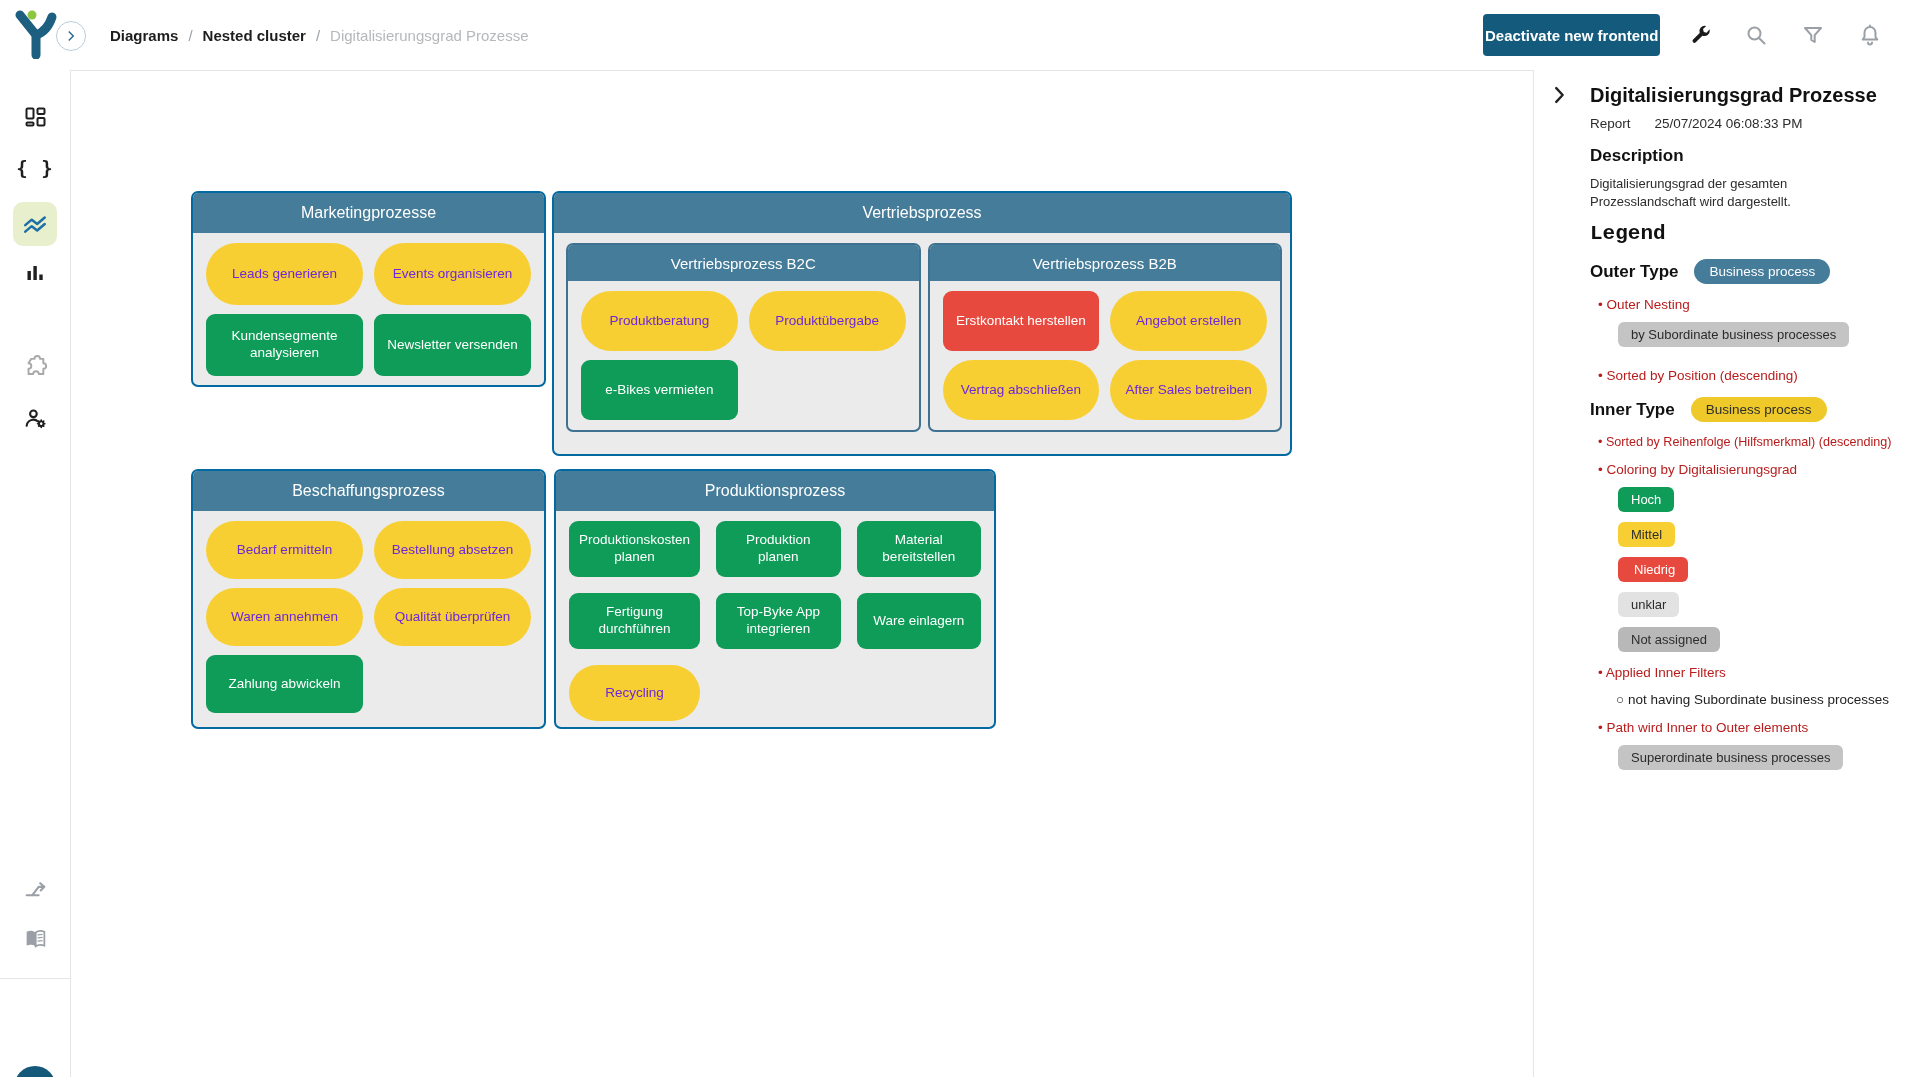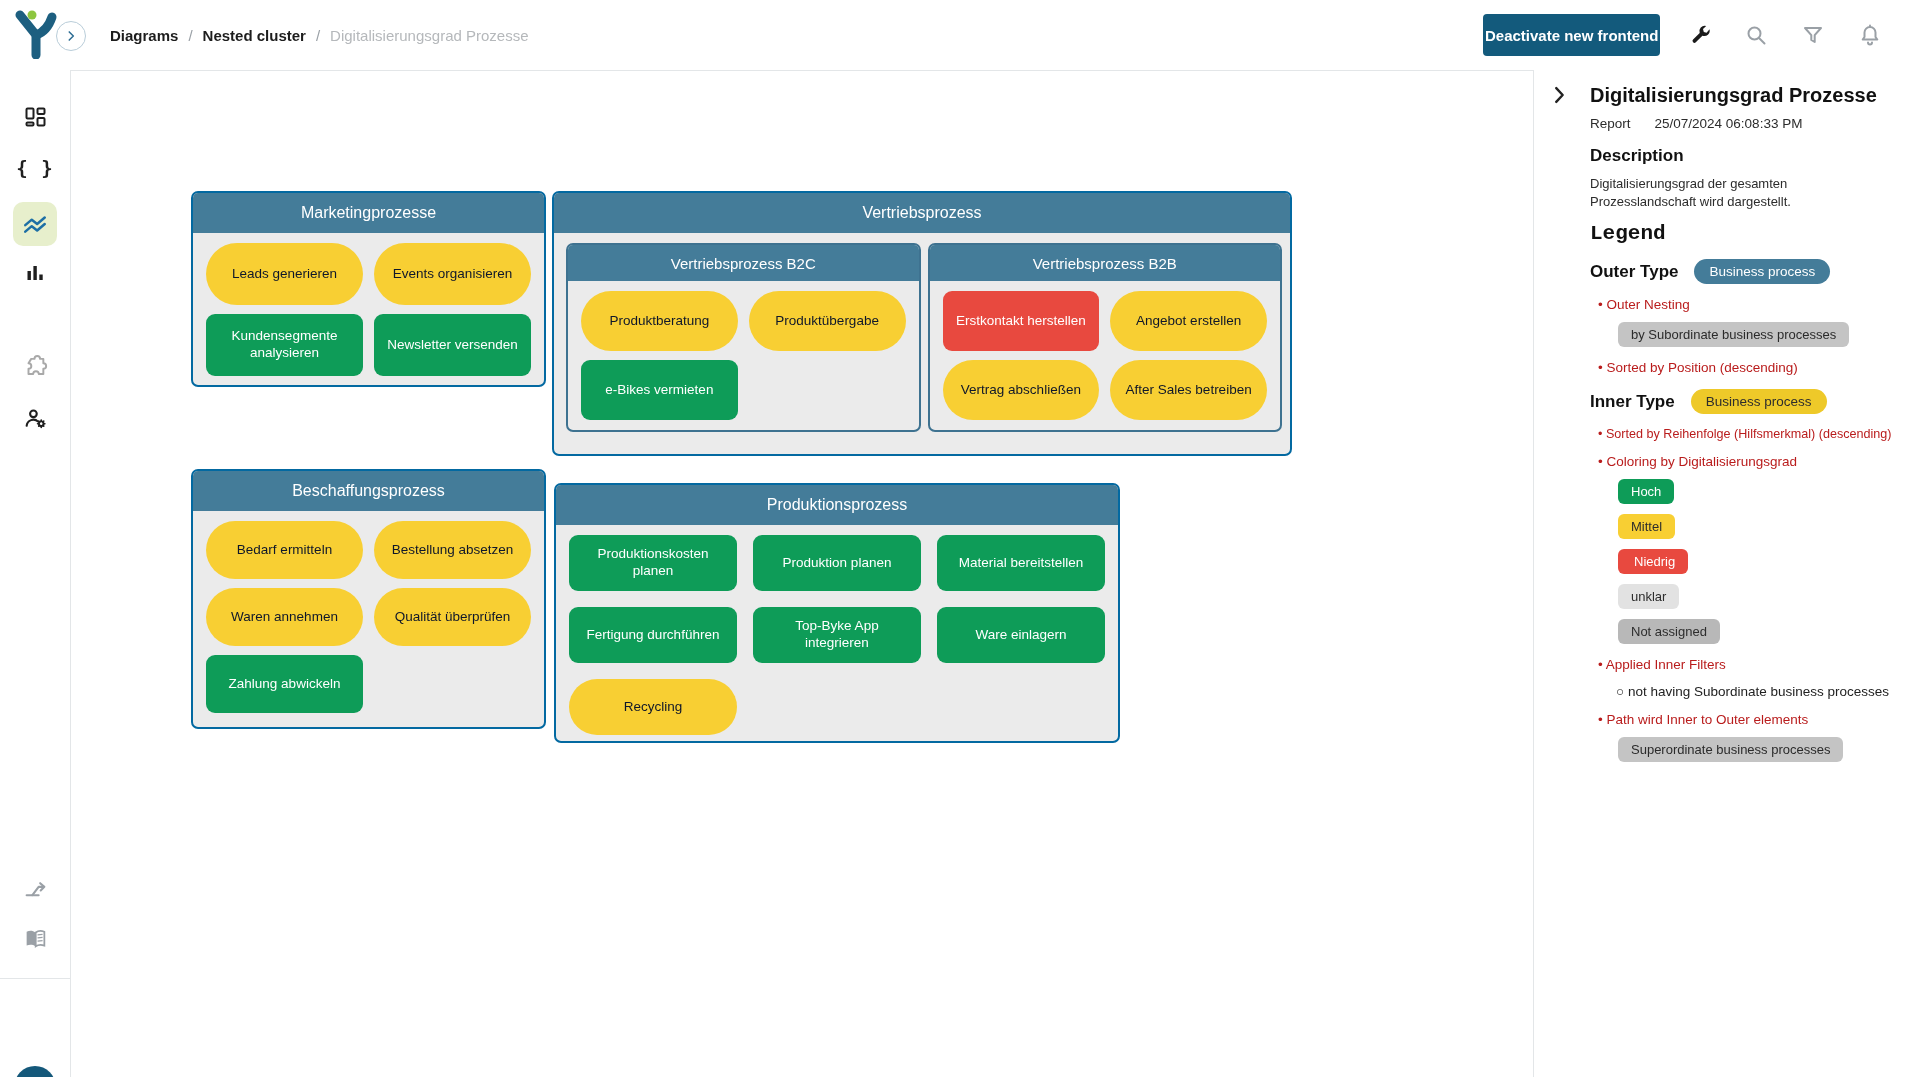--- a/index.html
+++ b/index.html
@@ -42,21 +42,21 @@
   .cluster { position:absolute; border:2px solid #0369a1; border-radius:7px; background:#ebebeb;
     overflow:hidden; cursor:pointer; }
   .cluster-header { background:#447c99; color:#fff; text-align:center; font-size:16px;
     height:40px; display:flex; align-items:center; justify-content:center; }
   .cluster-body { padding:10px 13px; display:grid; column-gap:11px; row-gap:9px; }
   .grid-2 { grid-template-columns:1fr 1fr; }
   .grid-3 { grid-template-columns:1fr 1fr 1fr;gap:16px; }
   .node { border-radius:9px; display:flex; align-items:center; justify-content:center;
     text-align:center; font-size:13.5px; line-height:1.25; padding:4px 10px; cursor:pointer; }
   .hoch    { background:#0e9c58; color:#fff; }
-  .mittel  { background:#f8cf33; color:#0f172a;border-radius:31px; }
+  .mittel  { background:#f8cf33; color:#6d28d9;border-radius:31px; }
   .niedrig { background:#e8493f; color:#fff; }
   .rows-62 { grid-auto-rows:62px; }
   .rows-60 { grid-auto-rows:60px; }
   .rows-58 { grid-auto-rows:58px; }
   .rows-56 { grid-auto-rows:56px; }
   .vertrieb-body { display:flex; gap:7px; padding:10px 8px 12px 12px; }
   .subcluster { flex:1; border:2px solid #3e7290; border-radius:7px; background:#ebebeb; overflow:hidden; cursor:pointer; }
   .subcluster .cluster-header { height:36px; font-size:15px; }
   .col1 { grid-column:1; }
 
@@ -73,21 +73,21 @@
   .type-row { margin-top:14px; display:flex; align-items:center; gap:16px; }
   .type-label { font-size:17px; font-weight:700; color:#111; }
   .type-pill { border-radius:13px; padding:5px 15px; font-size:13.5px; }
   .pill-outer { background:#447c99; color:#fff; }
   .pill-inner { background:#eec929; color:#2d2d2d; }
   .bullet { margin-top:13px; font-size:13.5px; color:#b91c1c; padding-left:8px; }
   .bullet::before { content:"• "; }
   .bullet.small { font-size:12.6px; white-space:nowrap; }
   .sub-bullet { margin-top:12px; margin-left:26px; font-size:13.5px; color:#222; }
   .sub-bullet::before { content:"○ "; }
-  .value-pill { display:inline-block; margin:10px 0 0 28px; background:#c4c4c4; color:#2b2b2b;
+  .value-pill { display:inline-block; margin:10px 0 8px 28px; background:#c4c4c4; color:#2b2b2b;
     border-radius:6px; padding:5px 13px; font-size:13px; }
   .color-pill { display:table; margin:10px 0 0 28px; border-radius:6px; padding:5px 13px; font-size:13px; }
   .cp-hoch { background:#0e9c58; color:#fff; }
   .cp-mittel { background:#f8cf33; color:#2d2d2d; }
   .cp-niedrig { background:#e8493f; color:#fff;padding-left:16px; }
   .cp-unklar { background:#e2e2e2; color:#2d2d2d; }
   .cp-na { background:#b8b8b8; color:#2d2d2d; }
 </style>
 </head>
 <body>
@@ -240,21 +240,21 @@
     <div class="cluster-header">Beschaffungsprozess</div>
     <div class="cluster-body grid-2 rows-58">
       <div class="node mittel">Bedarf ermitteln</div>
       <div class="node mittel">Bestellung absetzen</div>
       <div class="node mittel">Waren annehmen</div>
       <div class="node mittel">Qualität überprüfen</div>
       <div class="node hoch col1">Zahlung abwickeln</div>
     </div>
   </div>
 
-  <div class="cluster" style="left:554px; top:483px; width:566px; height:260px">
+  <div class="cluster" style="left:554px; top:469px; width:442px; height:260px">
     <div class="cluster-header">Produktionsprozess</div>
     <div class="cluster-body grid-3 rows-56">
       <div class="node hoch">Produktionskosten planen</div>
       <div class="node hoch">Produktion planen</div>
       <div class="node hoch">Material bereitstellen</div>
       <div class="node hoch">Fertigung durchführen</div>
       <div class="node hoch">Top-Byke App integrieren</div>
       <div class="node hoch">Ware einlagern</div>
       <div class="node mittel col1">Recycling</div>
     </div>

